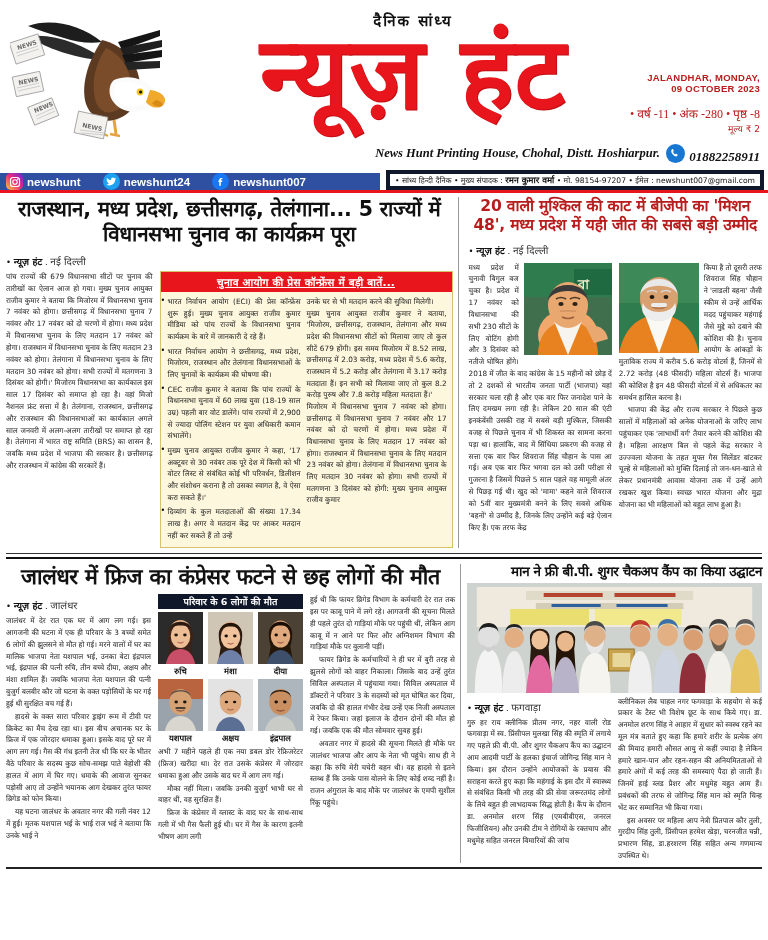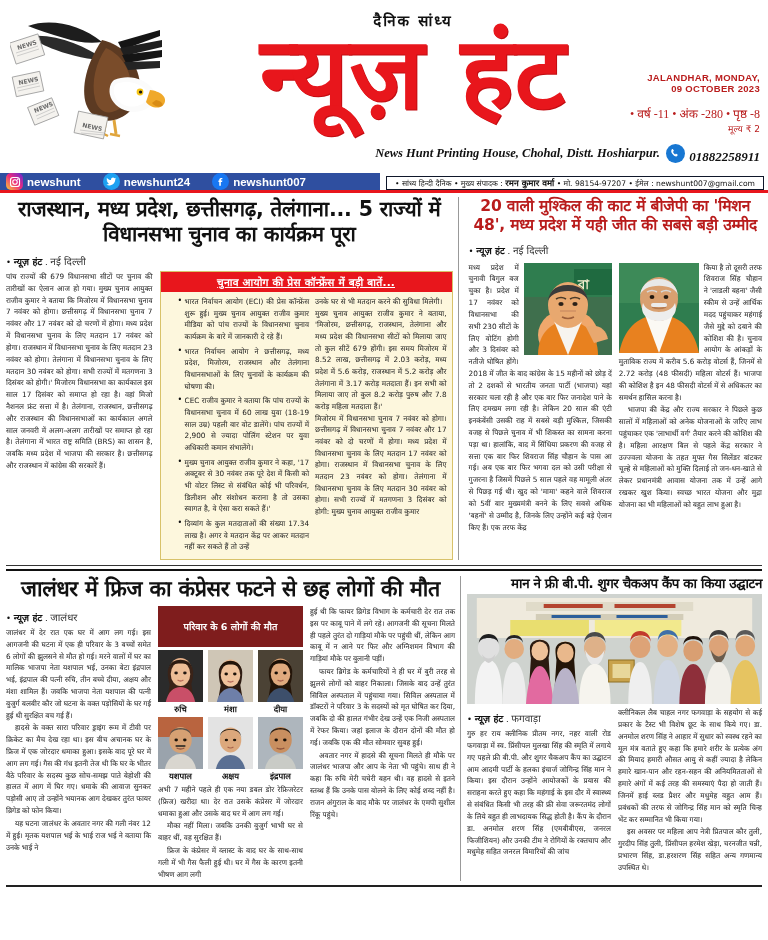--- a/index.html
+++ b/index.html
@@ -64,21 +64,21 @@
   }
   .social-item { display: flex; align-items: center; gap: 4px; margin-right: 22px; }
   .social-item .sname { color: #fff; font-size: 11.5px; font-weight: bold; }
   .ico { width: 17px; height: 17px; border-radius: 4px; display:flex; align-items:center; justify-content:center; flex:none;}
   .ico-ig { background: linear-gradient(45deg,#f9ce34,#ee2a7b,#6228d7); border-radius: 5px; }
   .ico-tw { background: #1da1f2; border-radius: 50%; }
   .ico-fb { background: #1877f2; border-radius: 50%; }
   .ico svg { display:block; }
 
   .social-right {
-    flex: 1; border: 1px solid #0f172a; margin-left: 6px; margin-right: 4px;
+    flex: 1; border: 4px solid #0f172a; margin-left: 6px; margin-right: 4px;
     display: flex; align-items: center; justify-content: center;
     background: #fff;
   }
   .social-right .editorline { font-size: 7.6px; color: #111; font-family: "DejaVu Sans", sans-serif; white-space: nowrap; }
   .social-right .editorline b { font-size: 8.6px; }
 
   .rule-red { height: 3px; background: #e8161c; width: 768px; }
 
   
   .content { padding: 0 6px; }
@@ -115,21 +115,21 @@
   .bodytext p.noind { text-indent: 0; }
 
   
   .hbox { border: 1px solid #d8c26a; background: #fdf7dd; padding: 0; }
   .hbox-title {
     background: #e8161c; color: #fff; font-family: "DejaVu Sans", sans-serif;
     font-size: 10.5px; font-weight: bold; text-align: center; padding: 3px 2px;
     letter-spacing: .2px;
     text-decoration: underline;
   }
-  .hbox-body { display: flex; gap: 6px; padding: 4px 5px 3px 17px; }
+  .hbox-body { display: flex; gap: 6px; padding: 4px 5px 3px 0; }
   .hbox-col { flex: 1; }
   .blist { list-style: none; }
   .blist li {
     font-family: "DejaVu Sans", sans-serif;
     font-size: 7.3px; line-height: 1.6; color: #1a1a1a;
     text-align: justify; padding-left: 7px; position: relative; margin-bottom: 3px;
   }
   .blist li::before {
     content: "•"; position: absolute; left: 0; top: -1px; font-size: 8px; color: #111;
   }
@@ -159,23 +159,23 @@
   }
   .hl2-r {
     font-family: "DejaVu Sans", sans-serif;
     font-size: 13.4px; font-weight: bold; color: #111; line-height: 1.2;
     text-align: right; letter-spacing: -0.4px; white-space: nowrap;
   }
 
   
   .vbox { width: 100%; }
   .vbox-title {
-    background: #7f1d1d; color: #fff; text-align: center;
+    background: #0f172a; color: #fff; text-align: center;
     font-family: "DejaVu Sans", sans-serif; font-size: 9.5px; font-weight: bold;
-    padding: 14px 0; margin-bottom: 3px;
+    padding: 1px 0; margin-bottom: 3px;
   }
   .vgrid { display: grid; grid-template-columns: repeat(3, 1fr); gap: 3px 5px; }
   .vcell { text-align: center; }
   .vphoto { width: 100%; height: 52px; background: #b9bfc6; overflow: hidden; }
   .vname { font-family: "DejaVu Sans", sans-serif; font-size: 8.3px; font-weight: bold; color: #111; margin-top: 1px; }
 
   .ph-camp { width: 100%; height: 110px; margin-top: 2px; }
 
   .bottom-rule { height: 2px; background: #222; margin-top: 4px; }
 

